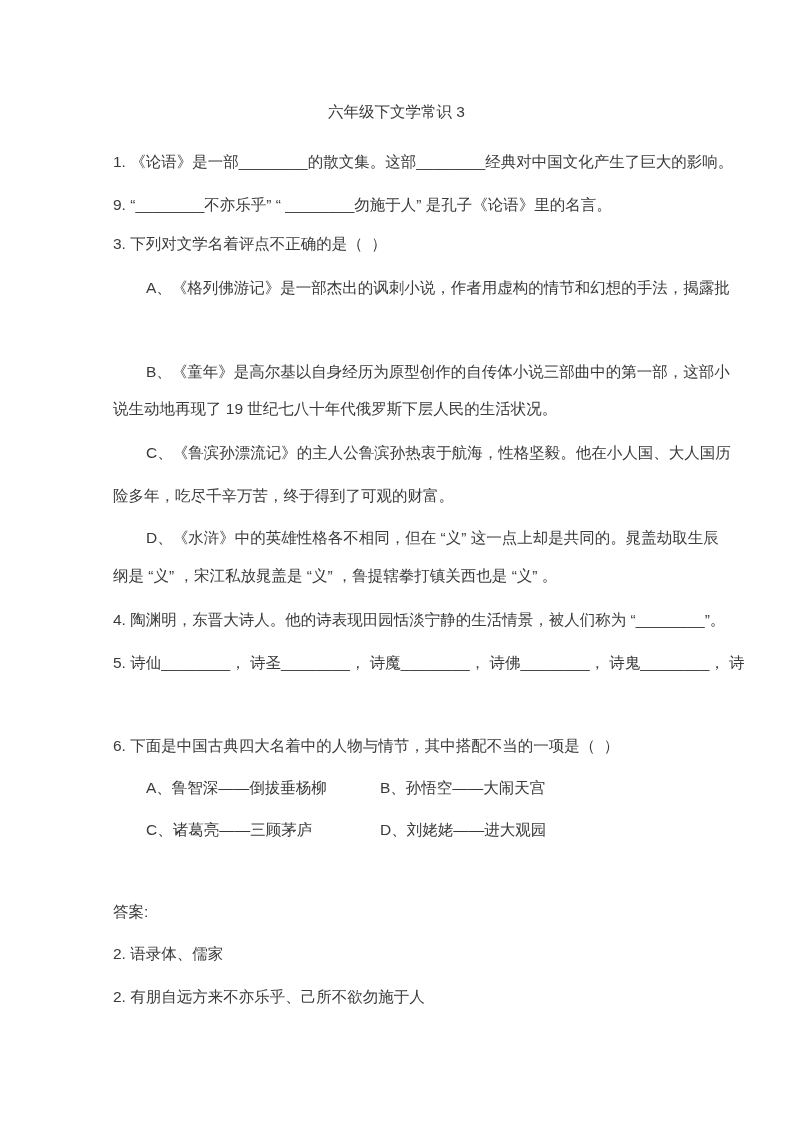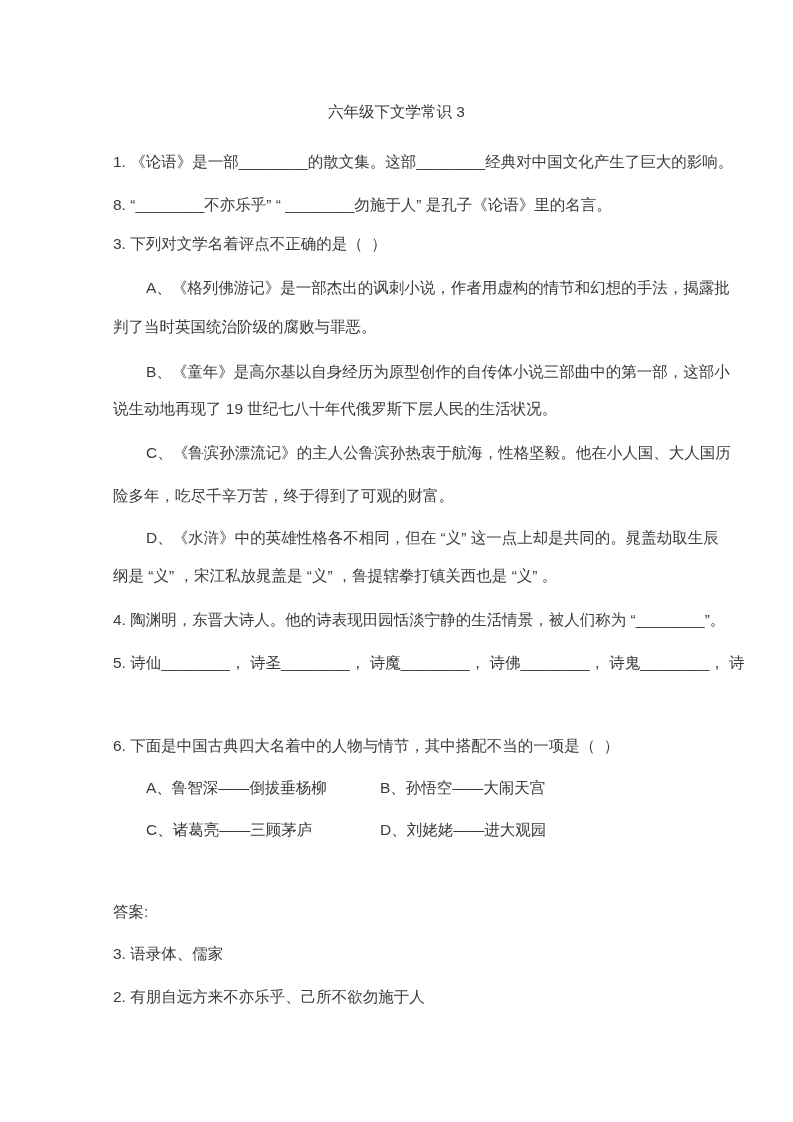--- a/index.html
+++ b/index.html
@@ -43,26 +43,25 @@
 </style>
 </head>
 <body>
 
 <div class="page">
 
   <div class="doc-title" style="top:102px">六年级下文学常识 3</div>
 
   <div class="line" style="top:152px">1. 《论语》是一部________的散文集。这部________经典对中国文化产生了巨大的影响。</div>
 
-  <div class="line" style="top:195px">8. “________不亦乐乎” “ ________勿施于人” 是孔子《论语》里的名言。</div>
+  <div class="line" style="top:195px">9. “________不亦乐乎” “ ________勿施于人” 是孔子《论语》里的名言。</div>
 
   <div class="line" style="top:234px">3. 下列对文学名着评点不正确的是（  ）</div>
 
   <div class="line indent" style="top:278px">A、《格列佛游记》是一部杰出的讽刺小说，作者用虚构的情节和幻想的手法，揭露批</div>
-  <div class="line" style="top:317px">判了当时英国统治阶级的腐败与罪恶。</div>
 
   <div class="line indent" style="top:362px">B、《童年》是高尔基以自身经历为原型创作的自传体小说三部曲中的第一部，这部小</div>
   <div class="line" style="top:399px">说生动地再现了 19 世纪七八十年代俄罗斯下层人民的生活状况。</div>
 
   <div class="line indent" style="top:443px">C、《鲁滨孙漂流记》的主人公鲁滨孙热衷于航海，性格坚毅。他在小人国、大人国历</div>
   <div class="line" style="top:486px">险多年，吃尽千辛万苦，终于得到了可观的财富。</div>
 
   <div class="line indent" style="top:528px">D、《水浒》中的英雄性格各不相同，但在 “义” 这一点上却是共同的。晁盖劫取生辰</div>
   <div class="line" style="top:566px">纲是 “义” ，宋江私放晁盖是 “义” ，鲁提辖拳打镇关西也是 “义” 。</div>
 
@@ -73,17 +72,17 @@
   <div class="line" style="top:736px">6. 下面是中国古典四大名着中的人物与情节，其中搭配不当的一项是（  ）</div>
 
   <div class="line indent" style="top:778px">A、鲁智深——倒拔垂杨柳</div>
   <div class="line col2" style="top:778px">B、孙悟空——大闹天宫</div>
 
   <div class="line indent" style="top:820px">C、诸葛亮——三顾茅庐</div>
   <div class="line col2" style="top:820px">D、刘姥姥——进大观园</div>
 
   <div class="line" style="top:902px">答案:</div>
 
-  <div class="line" style="top:944px">3. 语录体、儒家</div>
+  <div class="line" style="top:944px">2. 语录体、儒家</div>
 
   <div class="line" style="top:987px">2. 有朋自远方来不亦乐乎、己所不欲勿施于人</div>
 
 </div>
 
 </body></html>

